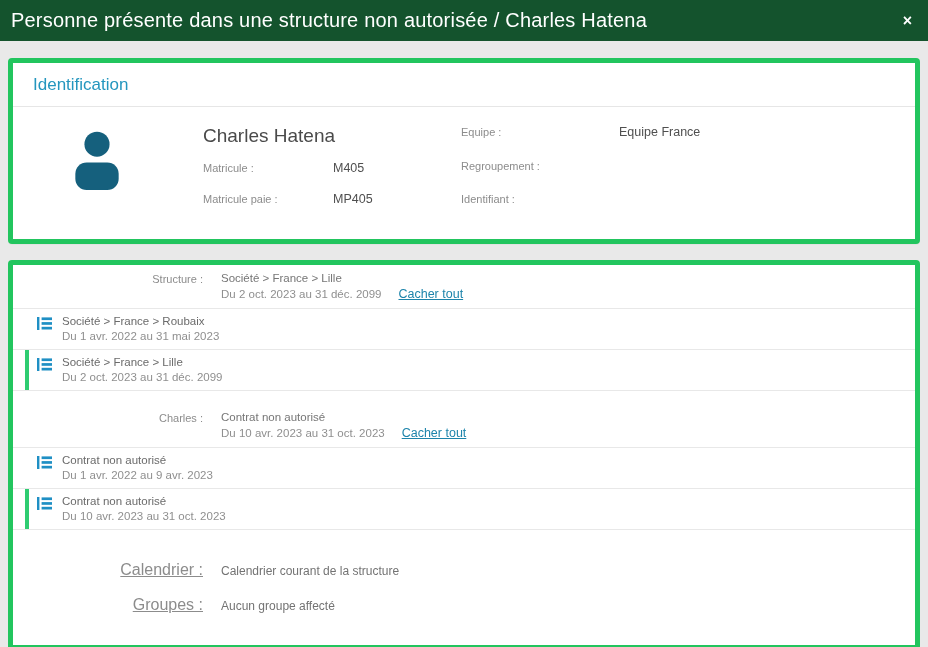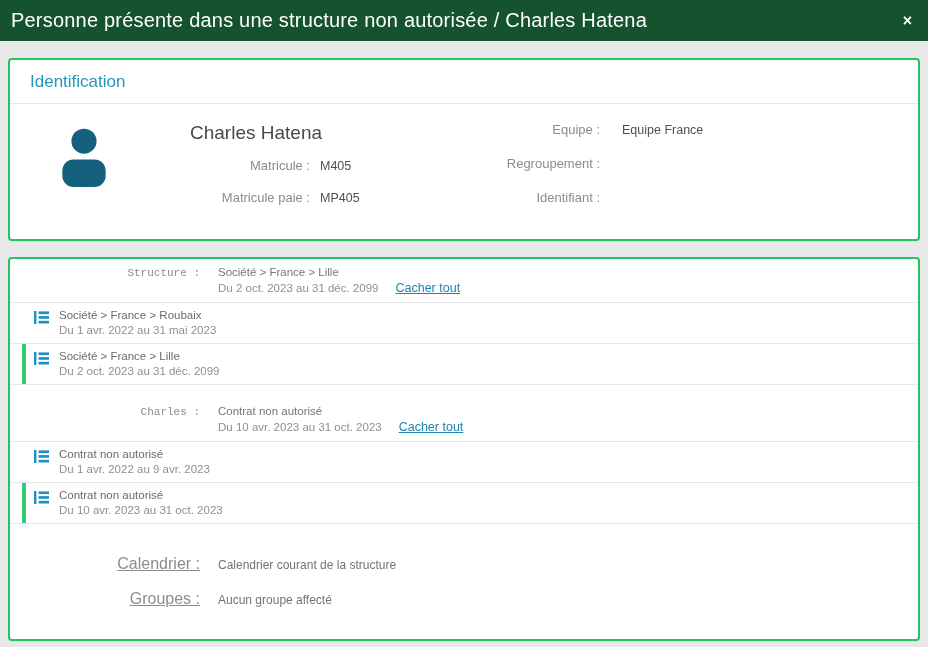--- a/index.html
+++ b/index.html
@@ -28,61 +28,61 @@
   }
   .close-btn {
     background: none; border: none; padding: 0;
     color: #ffffff; font-size: 16px; font-weight: bold;
     line-height: 1; cursor: pointer;
   }
 
   
   .card {
     background: #ffffff;
-    border: 2px solid #22c55e;
+    border: 5px solid #22c55e;
     border-radius: 4px;
     margin: 17px 8px 0 8px;
     box-shadow: 0 1px 1px rgba(0,0,0,0.03);
   }
   .card-header {
     display: flex; align-items: center; justify-content: space-between;
     padding: 12px 20px 11px 20px;
     border-bottom: 1px solid #e6e6e6;
   }
   .card-header h2 {
     margin: 0;
     font-size: 17px; font-weight: normal;
     color: #2496be;
   }
   .chevron-btn { background: none; border: none; padding: 0 2px; cursor: pointer; line-height: 0; }
 
   
-  .ident-body { display: flex; padding: 17px 24px 16px 44px; }
+  .ident-body { display: flex; padding: 17px 24px 16px 44px; margin-left: 10px; }
   .avatar { width: 60px; margin-right: 76px; padding-top: 4px; flex-shrink: 0; }
   .person-name { font-size: 19px; color: #4a4a4a; line-height: 24px; }
   .ident-left { flex-shrink: 0; }
   .field-row { display: flex; margin-top: 13px; align-items: baseline; }
   .flabel {
-    width: 120px; text-align: right;
-    font-size: 13px; color: #8c8c8c;
+    width: 120px; 
+    font-size: 11px; color: #8c8c8c;
     white-space: nowrap;
   }
   .fvalue { margin-left: 10px; font-size: 12.5px; color: #4f4f4f; min-height: 13px; }
   .ident-right { margin-left: auto; width: 430px; padding-top: 1px; }
   .ident-right .field-row { margin-top: 0; margin-bottom: 18px; }
   .ident-right .flabel { width: 136px; }
   .ident-right .fvalue { margin-left: 22px; }
 
   
   .aff-body { padding: 0 0 14px 0; }
   .aff-field-row { display: flex; padding: 6px 0 6px 0; }
   .aff-flabel {
     width: 190px; text-align: right; flex-shrink: 0;
     font-size: 11px; color: #8c8c8c;
-    padding-top: 2px; white-space: nowrap; font-family: Liberation Mono, monospace;
+    padding-top: 2px; white-space: nowrap;
   }
   .aff-fvalue { margin-left: 18px; }
   .aff-line1 { font-size: 11.5px; color: #767676; line-height: 15px; }
   .aff-line2 { font-size: 11.5px; color: #8f8f8f; line-height: 16px; }
   .link {
     color: #1d84ab; font-size: 12.5px;
     text-decoration: underline; margin-left: 17px;
     cursor: pointer;
   }
   .aff-list { border-top: 1px solid #e8e8e8; }

